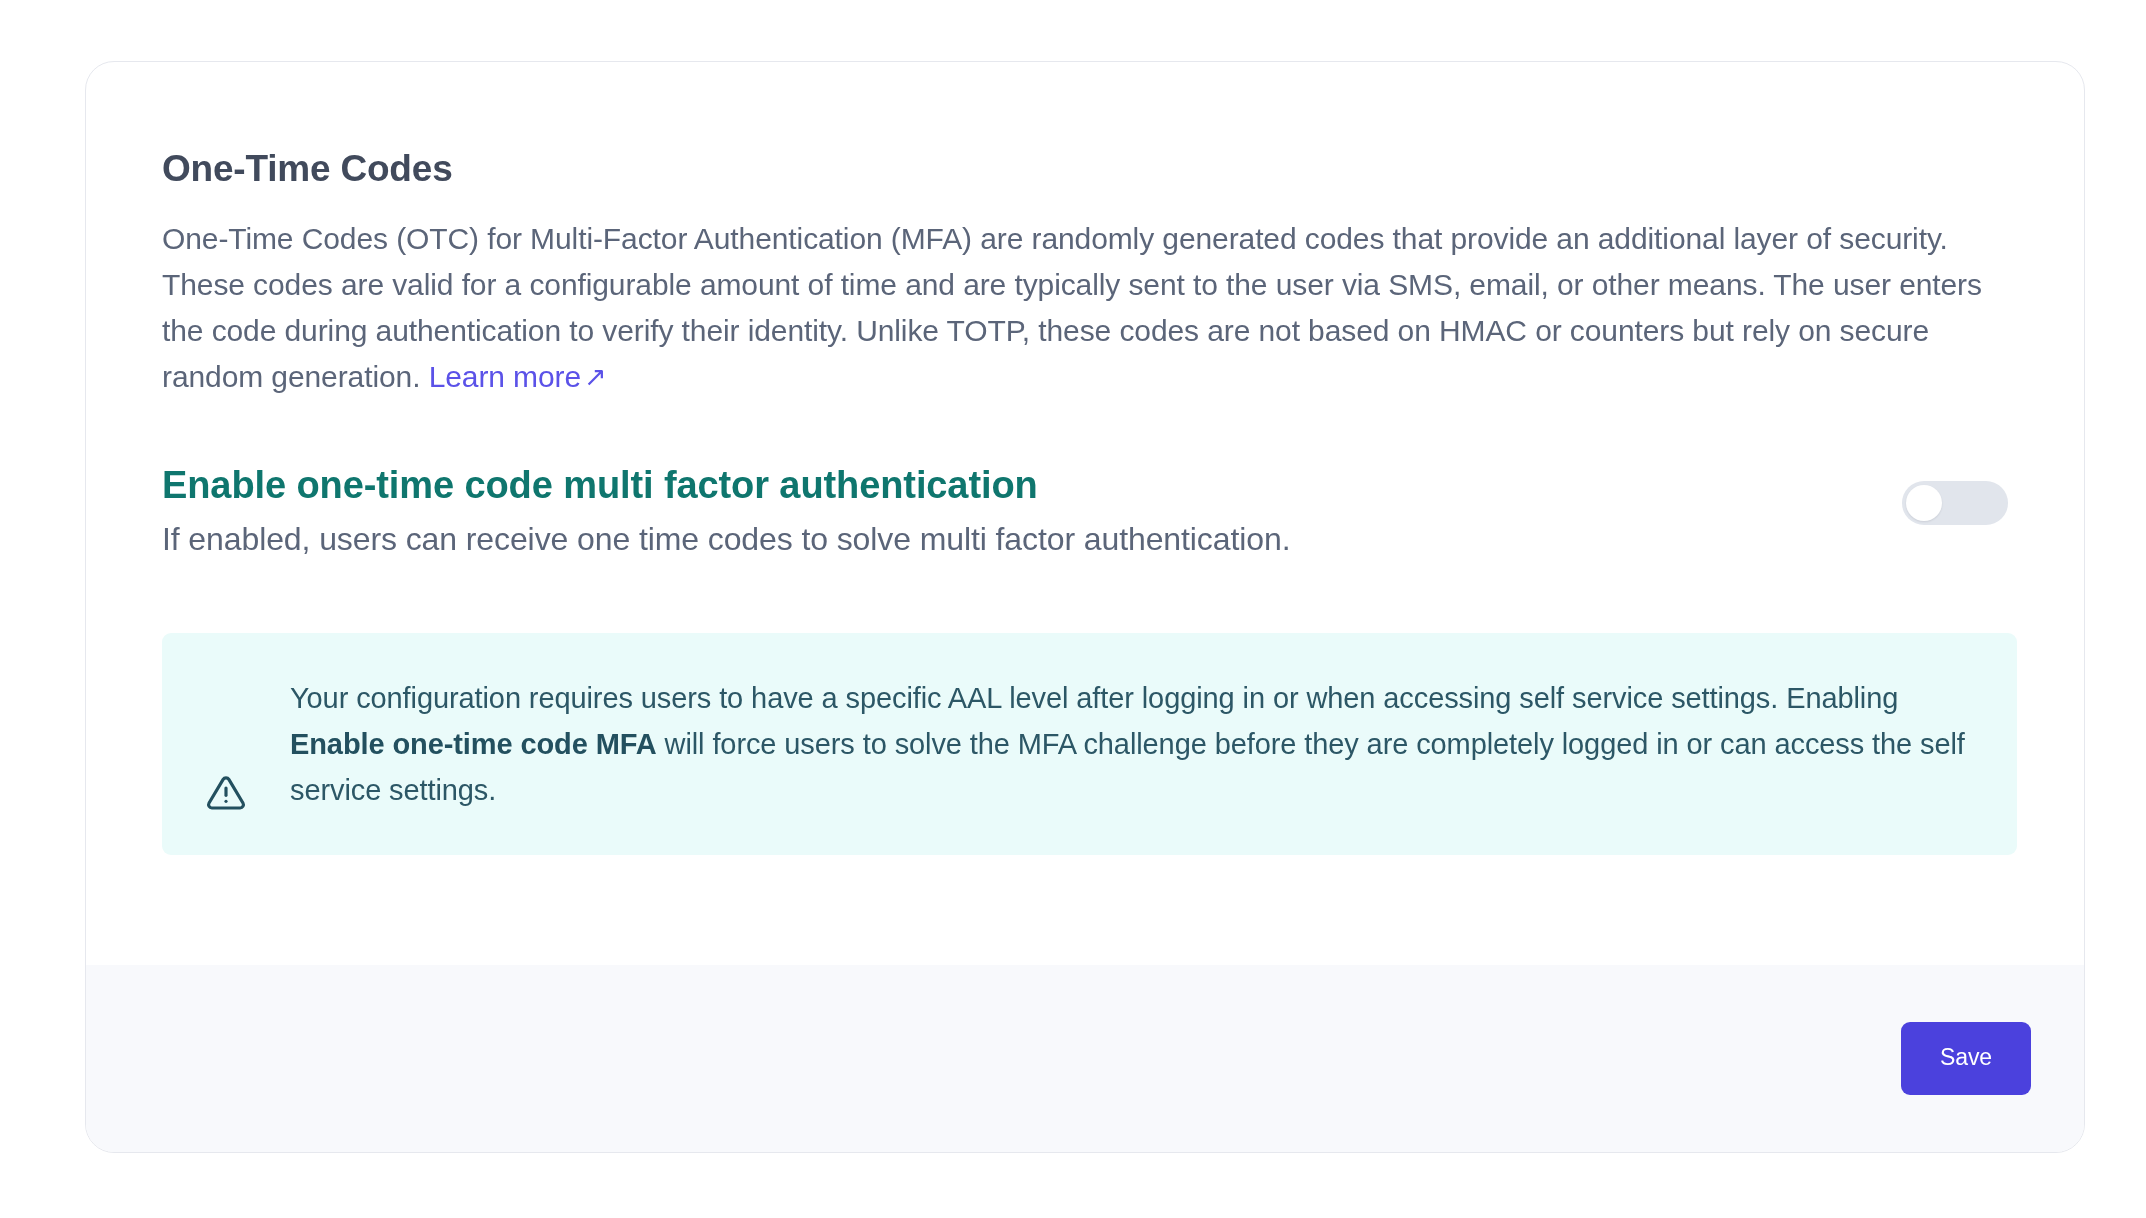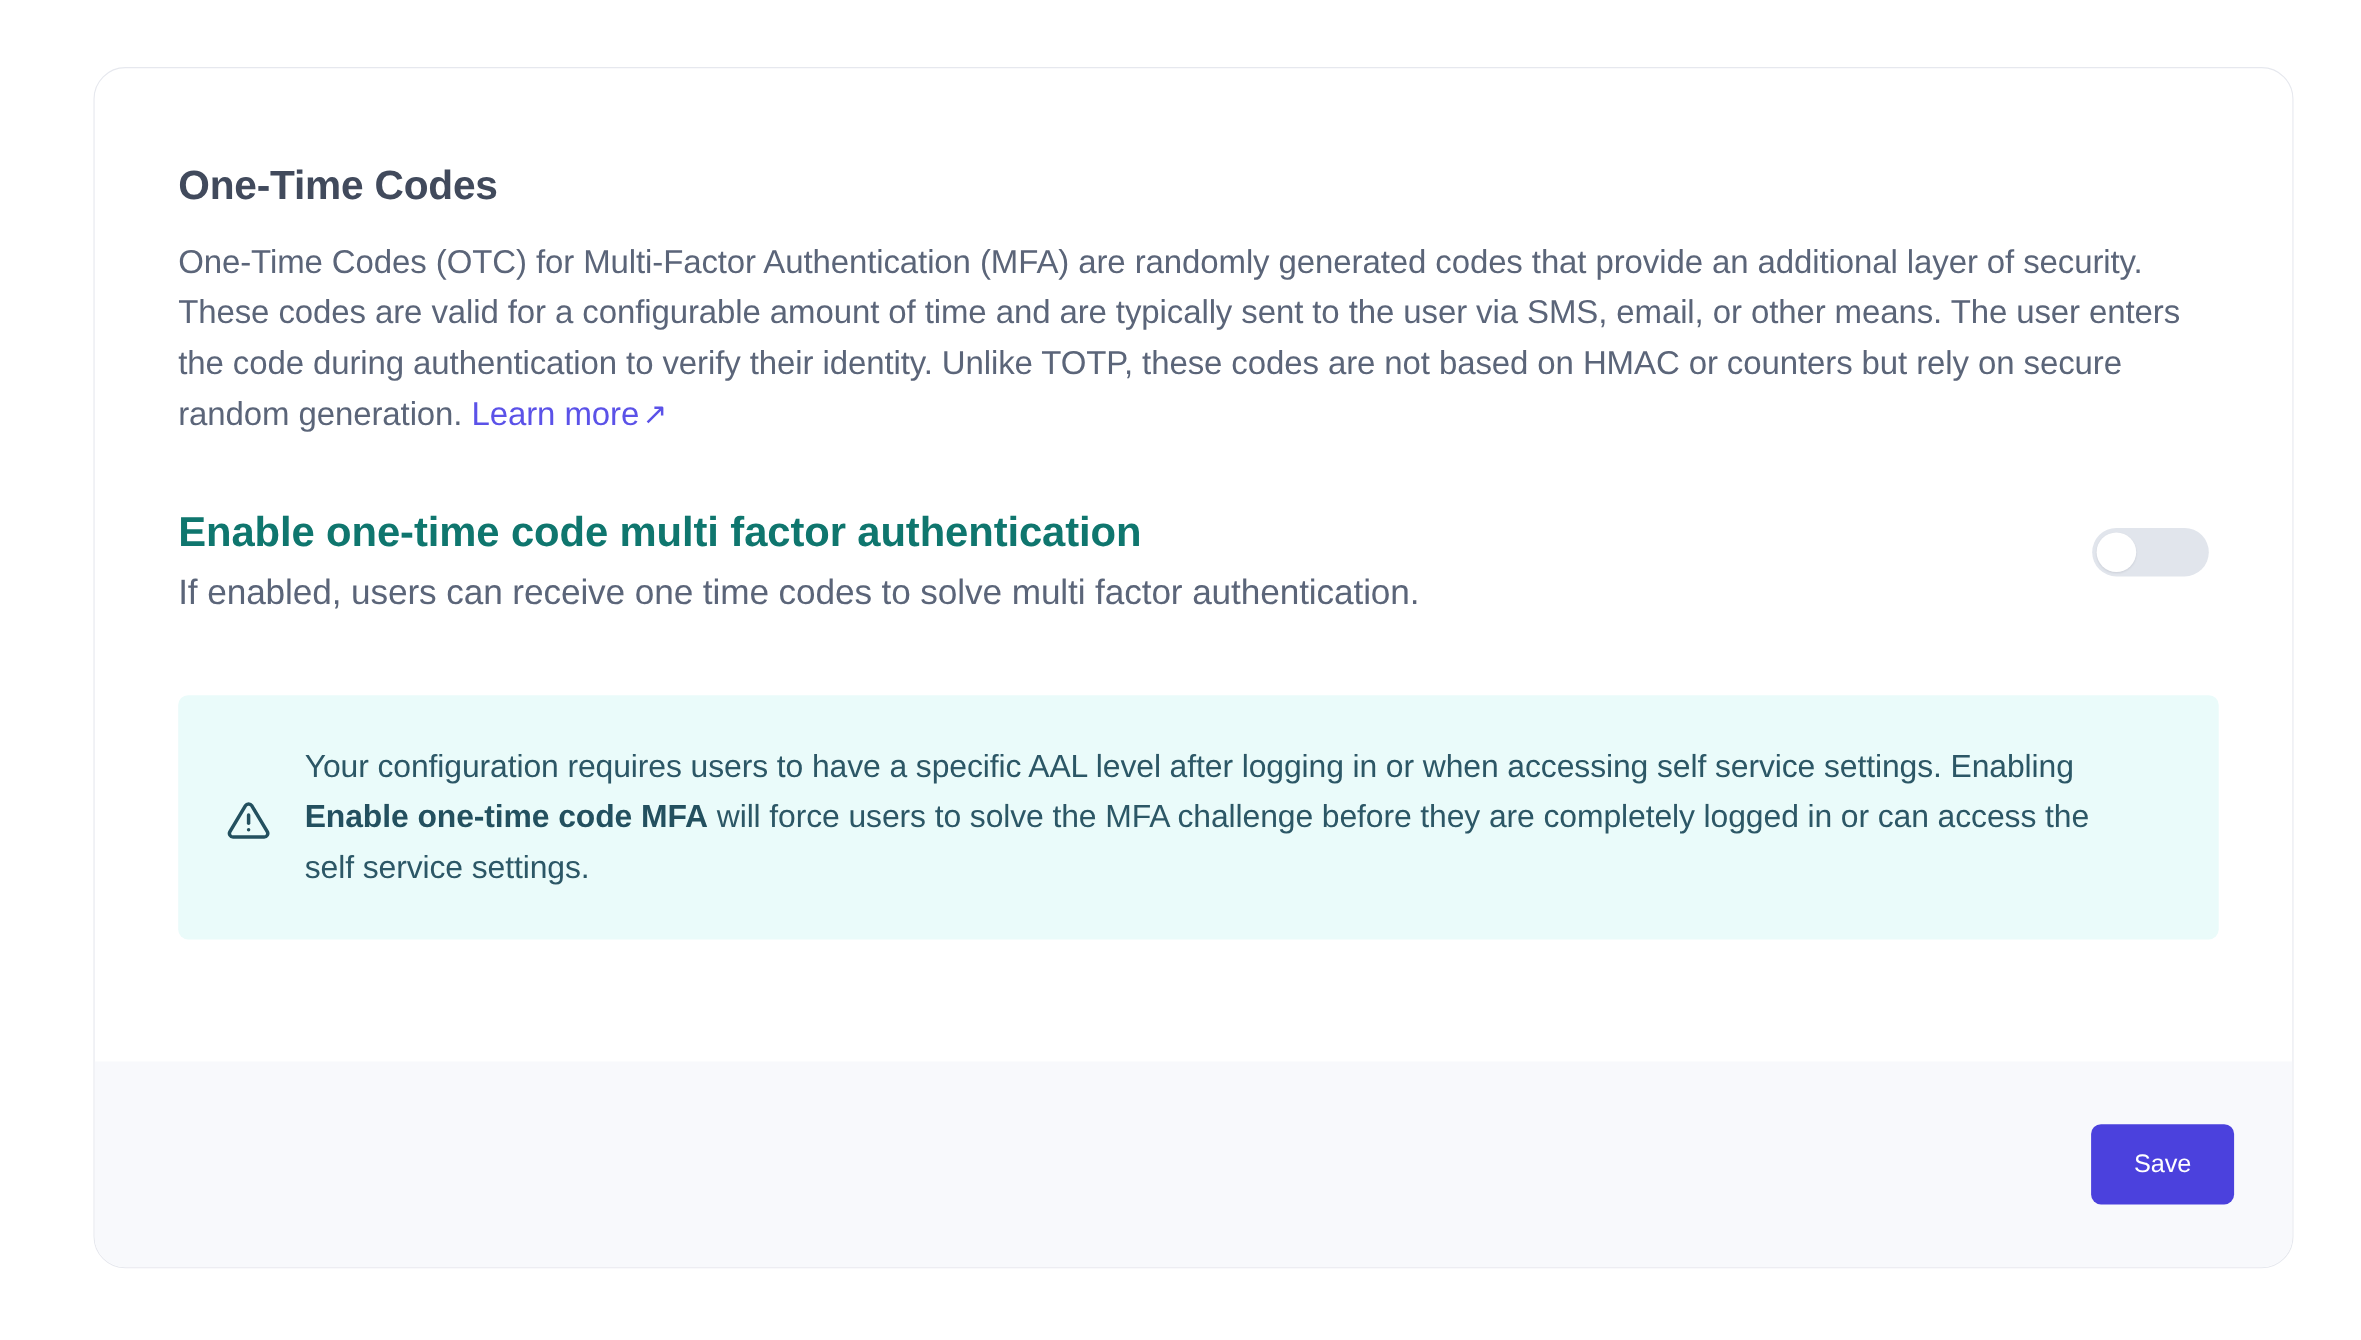--- a/index.html
+++ b/index.html
@@ -126,24 +126,24 @@
     border-radius: 50%;
     background: #ffffff;
     box-shadow: 0 1px 2px rgba(16,24,40,0.10);
   }
 
   
   .callout {
     margin-top: 74px;
     background: #eafbfa;
     border-radius: 9px;
-    padding: 42px 66px 42px 44px;
-    display: flex;
-    align-items: center;
-    gap: 31px;
+    padding: 42px 20px 42px 44px;
+    display: flex;
+    align-items: flex-end;
+    gap: 44px;
     box-sizing: border-box;
     width: 1855px;
   }
   .callout-icon {
     flex: 0 0 auto;
     width: 40px;
     height: 40px;
     margin-top: 6px;
     display: block;
   }

